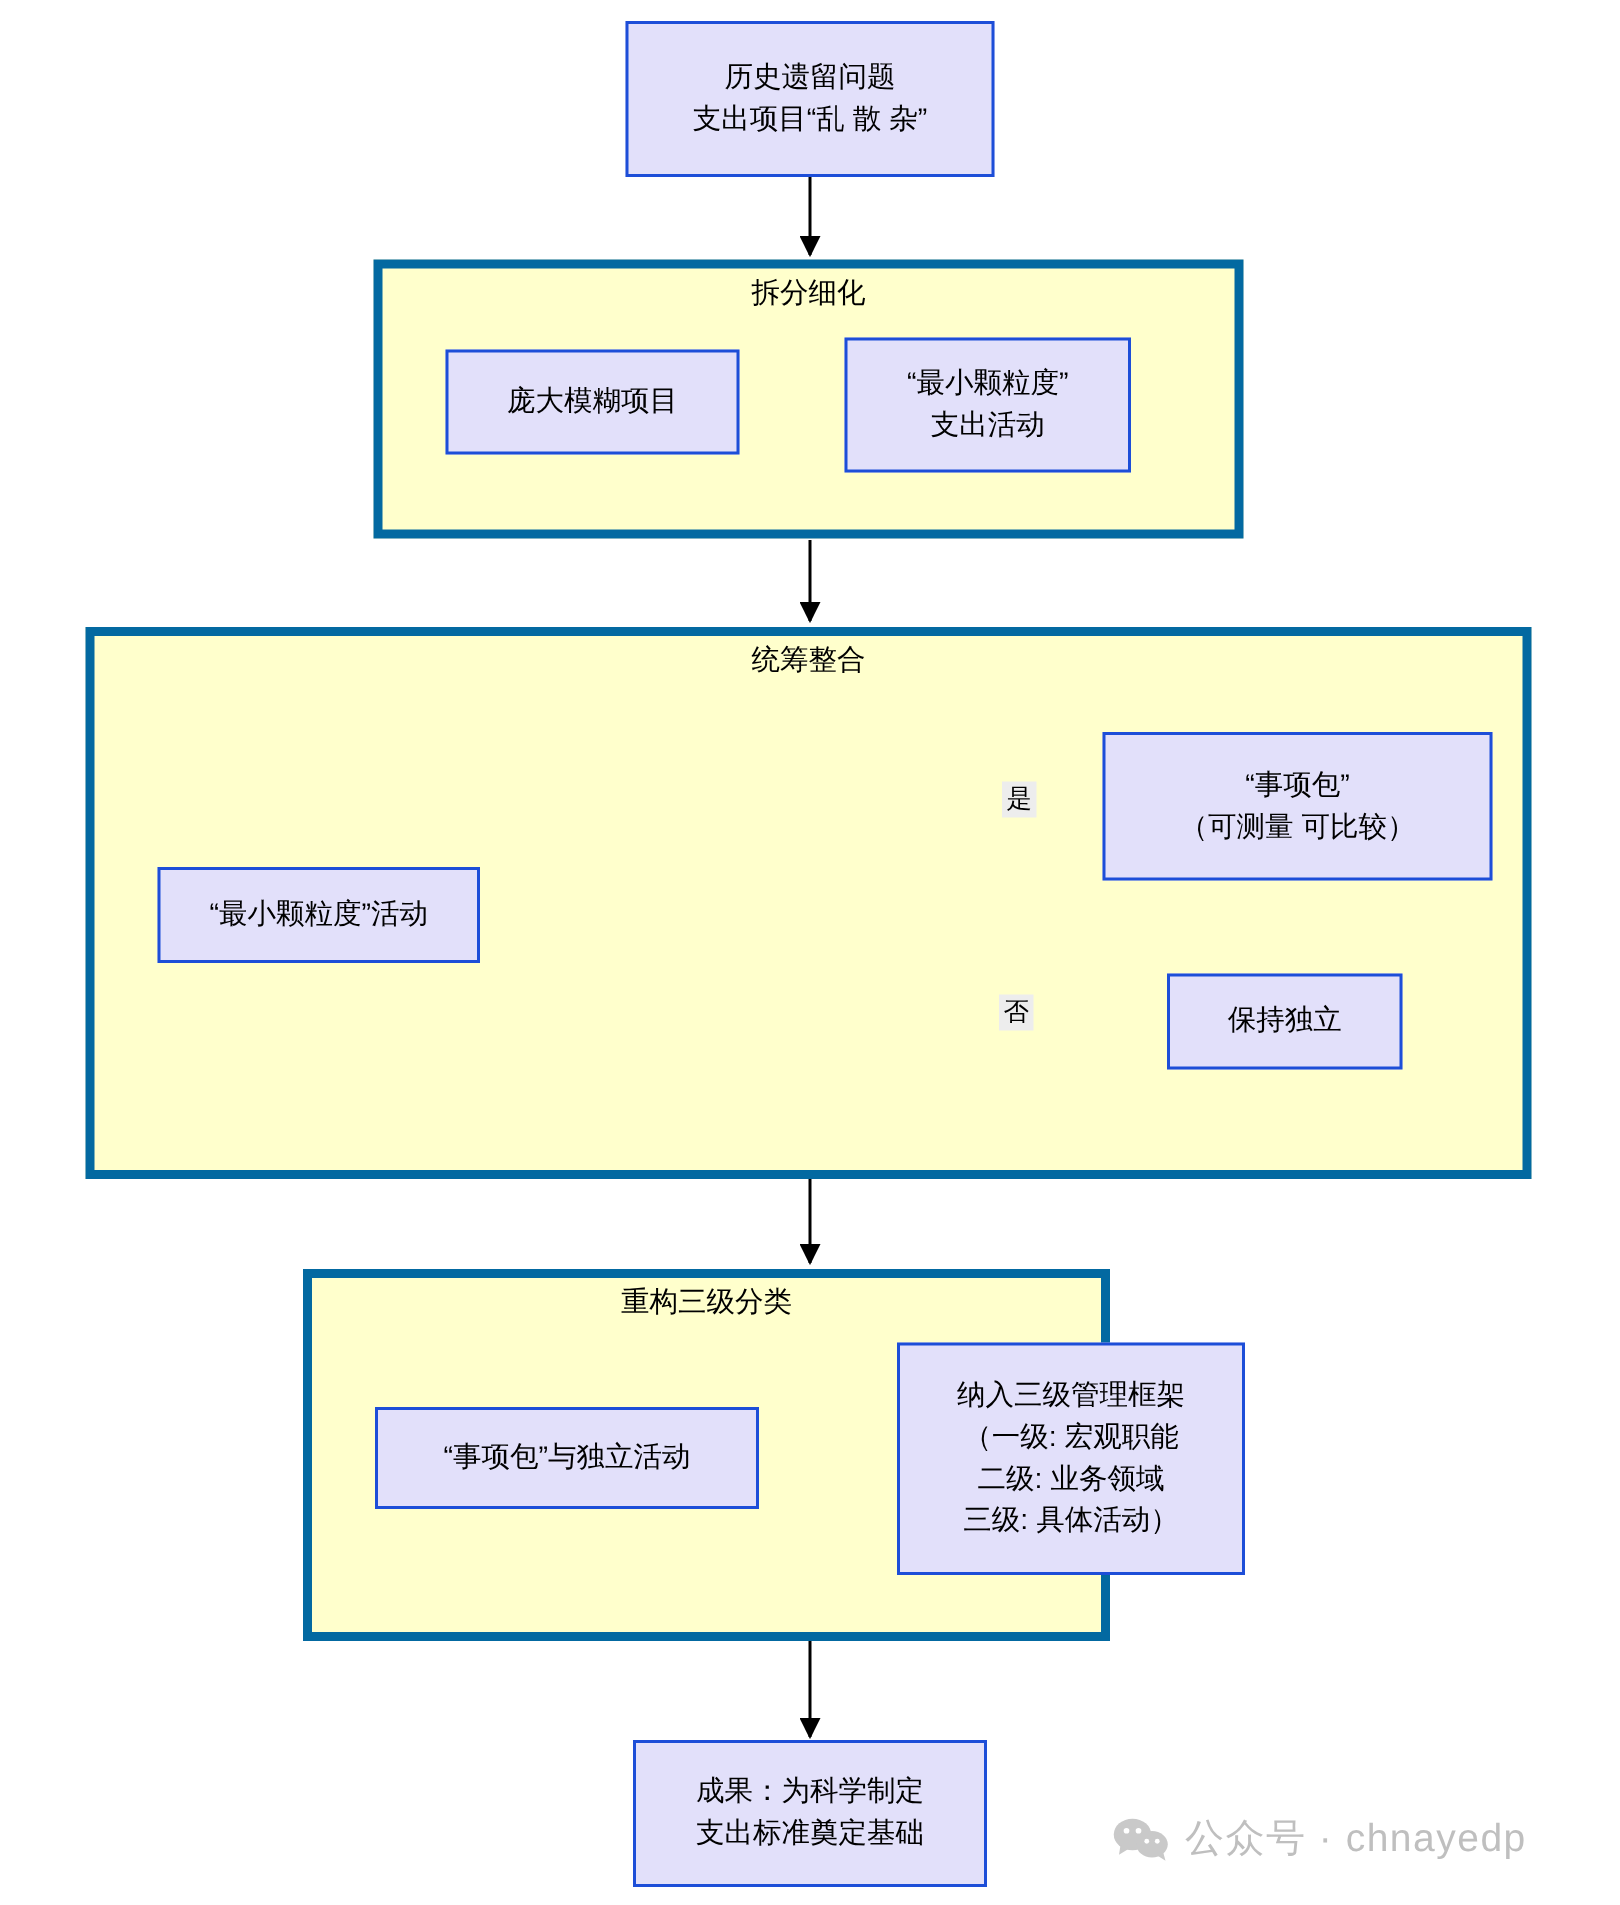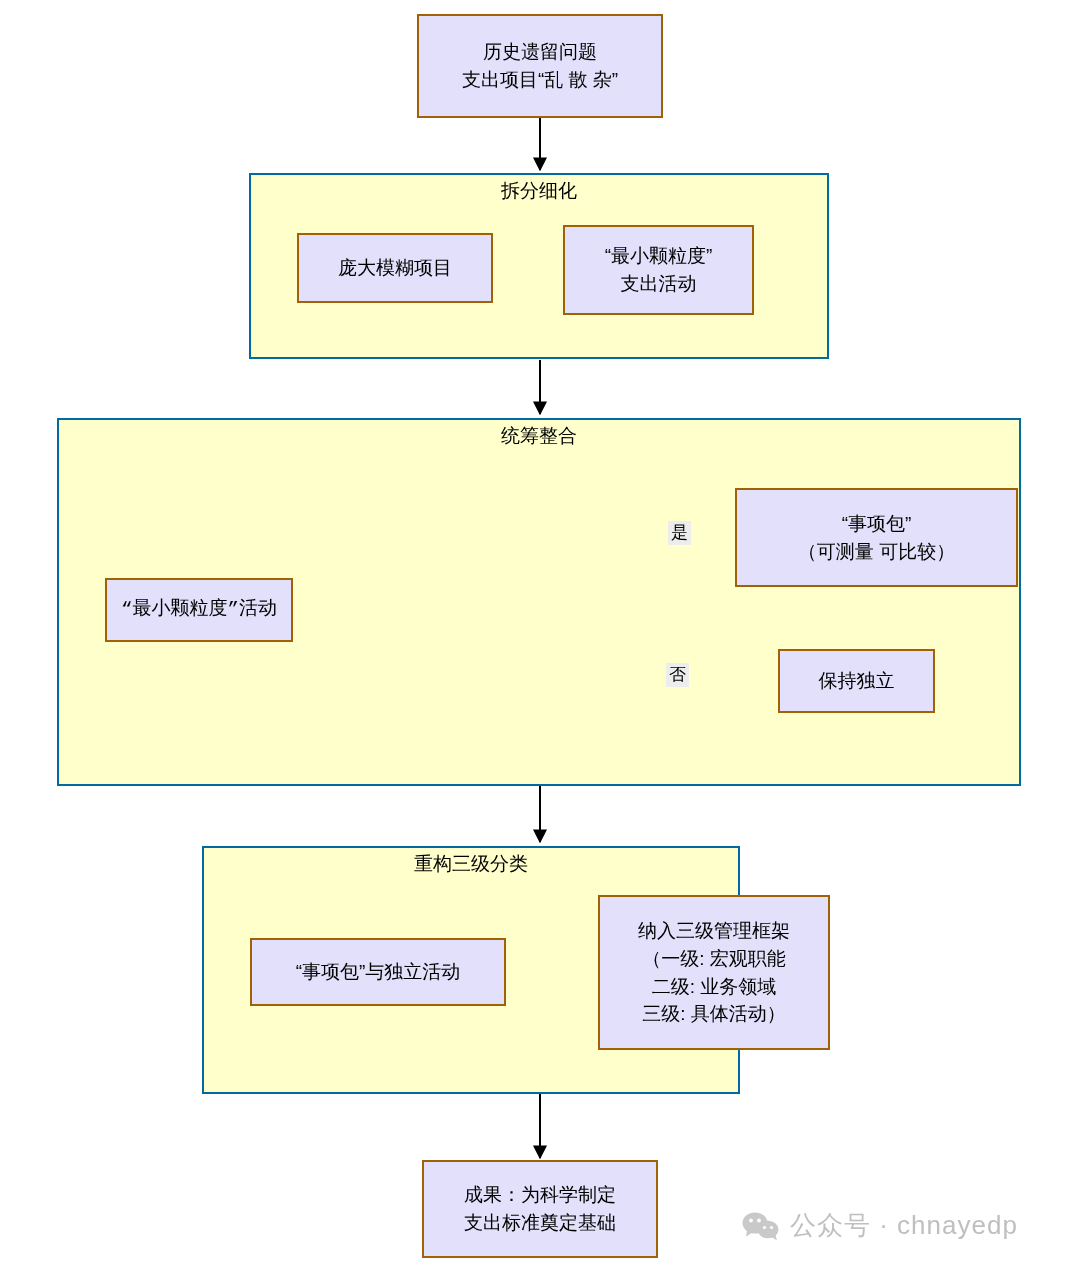--- a/index.html
+++ b/index.html
@@ -21,38 +21,37 @@
     position: absolute;
     left: 0;
     top: 0;
     width: 1080px;
     height: 1270px;
     pointer-events: none;
   }
   .group-box {
     position: absolute;
     background: #ffffcc;
-    border: 2px solid #0369a1;
+    border: 6px solid #0369a1;
     box-sizing: border-box;
-    font-family: Liberation Mono, monospace;
   }
   .group-title {
     position: absolute;
     left: 0;
     right: 0;
     top: 6px;
     text-align: center;
     font-size: 19px;
     color: #000000;
     line-height: 1.2;
   }
   .node {
     position: absolute;
     background: #e2e0fa;
-    border: 2px solid #a16207;
+    border: 2px solid #1d4ed8;
     box-sizing: border-box;
     display: flex;
     align-items: center;
     justify-content: center;
     text-align: center;
     font-size: 19px;
     color: #000000;
     line-height: 1.45;
     white-space: pre-line;
     padding: 2px 6px;
@@ -145,33 +144,33 @@
     <span>庞大模糊项目</span>
   </div>
   <div class="node" style="left:563px; top:225px; width:191px; height:90px;">
     <span>“最小颗粒度”
 支出活动</span>
   </div>
 
   <div class="group-box" style="left:57px; top:418px; width:964px; height:368px;">
     <div class="group-title">统筹整合</div>
   </div>
-  <div class="node" style="left:105px; top:578px; width:188px; height:64px;font-family:Liberation Mono, monospace;">
+  <div class="node" style="left:105px; top:578px; width:215px; height:64px;">
     <span>“最小颗粒度”活动</span>
   </div>
 
 
   <div class="edge-label" style="left:668px; top:521px;">
     <span>是</span>
   </div>
   <div class="edge-label" style="left:666px; top:663px;">
     <span>否</span>
   </div>
 
-  <div class="node" style="left:735px; top:488px; width:283px; height:99px;">
+  <div class="node" style="left:735px; top:488px; width:260px; height:99px;">
     <span>“事项包”
 （可测量 可比较）</span>
   </div>
   <div class="node" style="left:778px; top:649px; width:157px; height:64px;">
     <span>保持独立</span>
   </div>
 
   <div class="group-box" style="left:202px; top:846px; width:538px; height:248px;">
     <div class="group-title">重构三级分类</div>
   </div>

